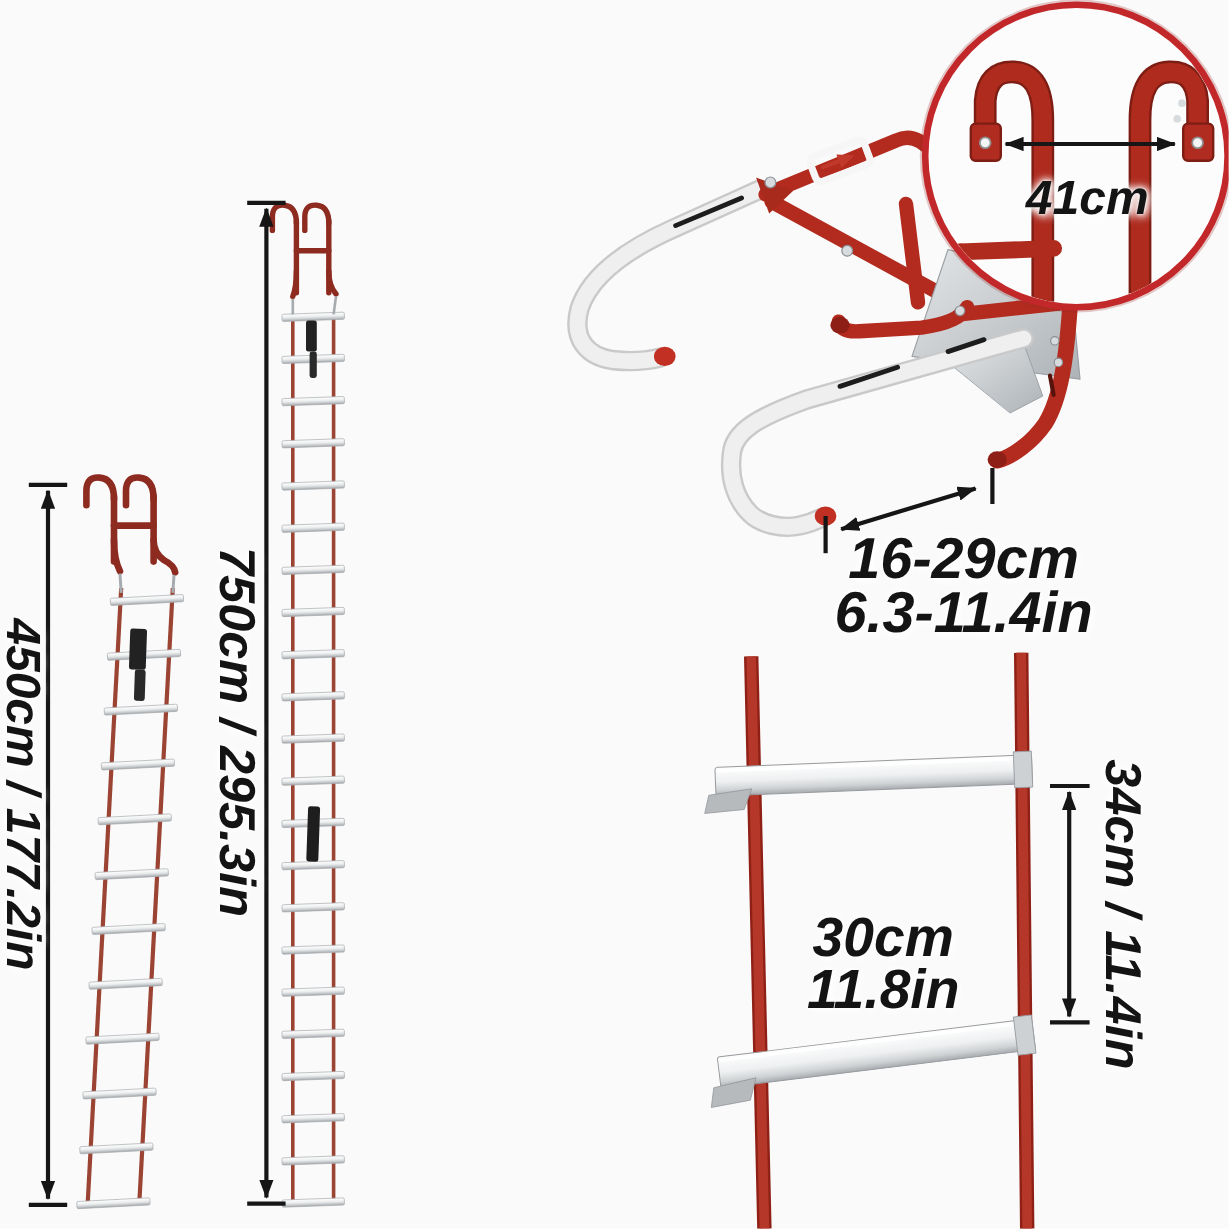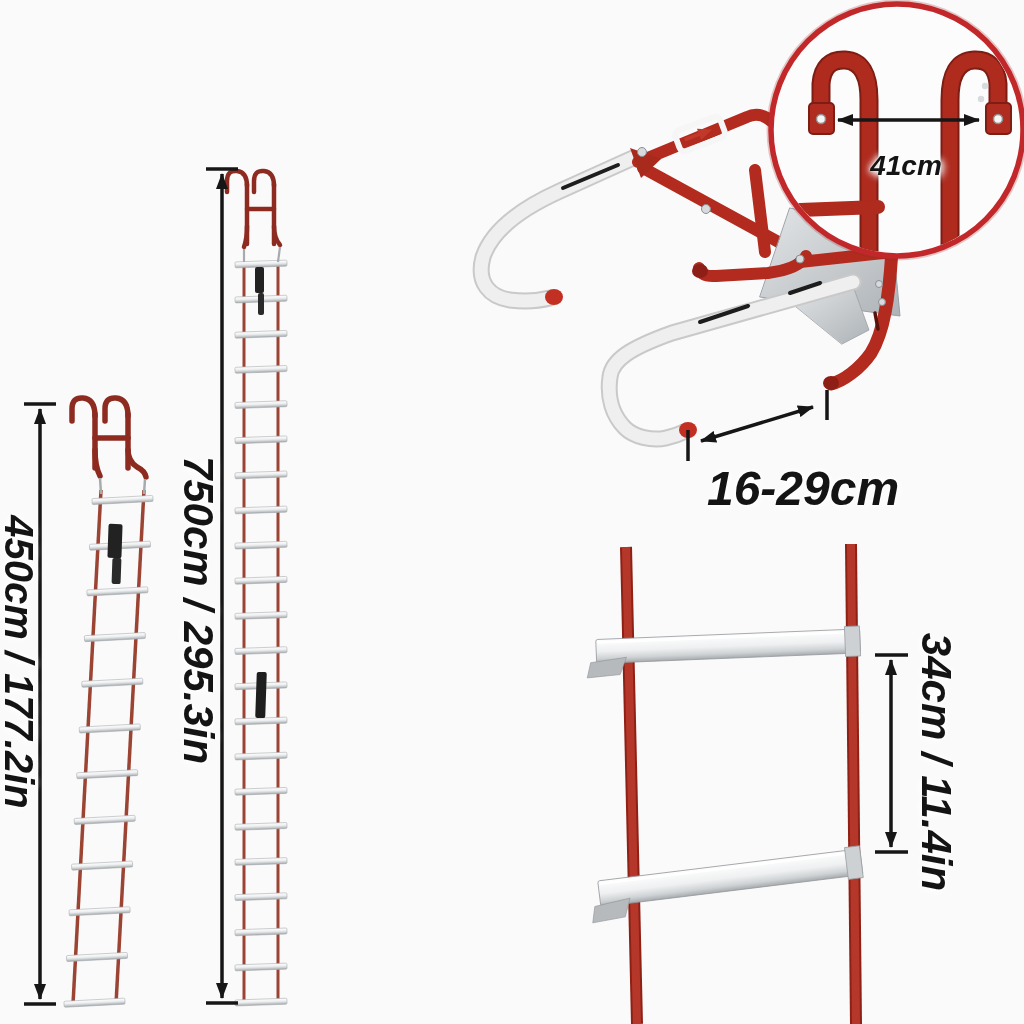--- a/index.html
+++ b/index.html
@@ -238,23 +238,28 @@
           <path d="M875,852 L908,852"></path>
       <line x1="891" y1="660" x2="891" y2="847" marker-start="url(#ah)" marker-end="url(#ah)"></line>
     </g>
   </g>
 </svg>
 
   <div class="lbl vlbl" style="left:18px;top:662px;font-size:40px">450cm / 177.2in</div>
 
   <div class="lbl vlbl" style="left:198px;top:610px;font-size:42px">750cm / 295.3in</div>
 
-  <div class="lbl" style="left:906px;top:166px;font-size:28px">
+  <div class="lbl" style="left:906px;top:166px;font-size:40px">
     <div>41cm</div>
   </div>
 
   <div class="lbl" style="left:803px;top:489px;font-size:48px">
     <div>16-29cm</div>
+    <div>6.3-11.4in</div>
   </div>
 
+  <div class="lbl" style="left:736px;top:803px;font-size:46px">
+    <div>30cm</div>
+    <div>11.8in</div>
+  </div>
 
   <div class="lbl vlbl" style="left:936px;top:762px;font-size:42px">34cm / 11.4in</div>
 </div>
 
 </body></html>

